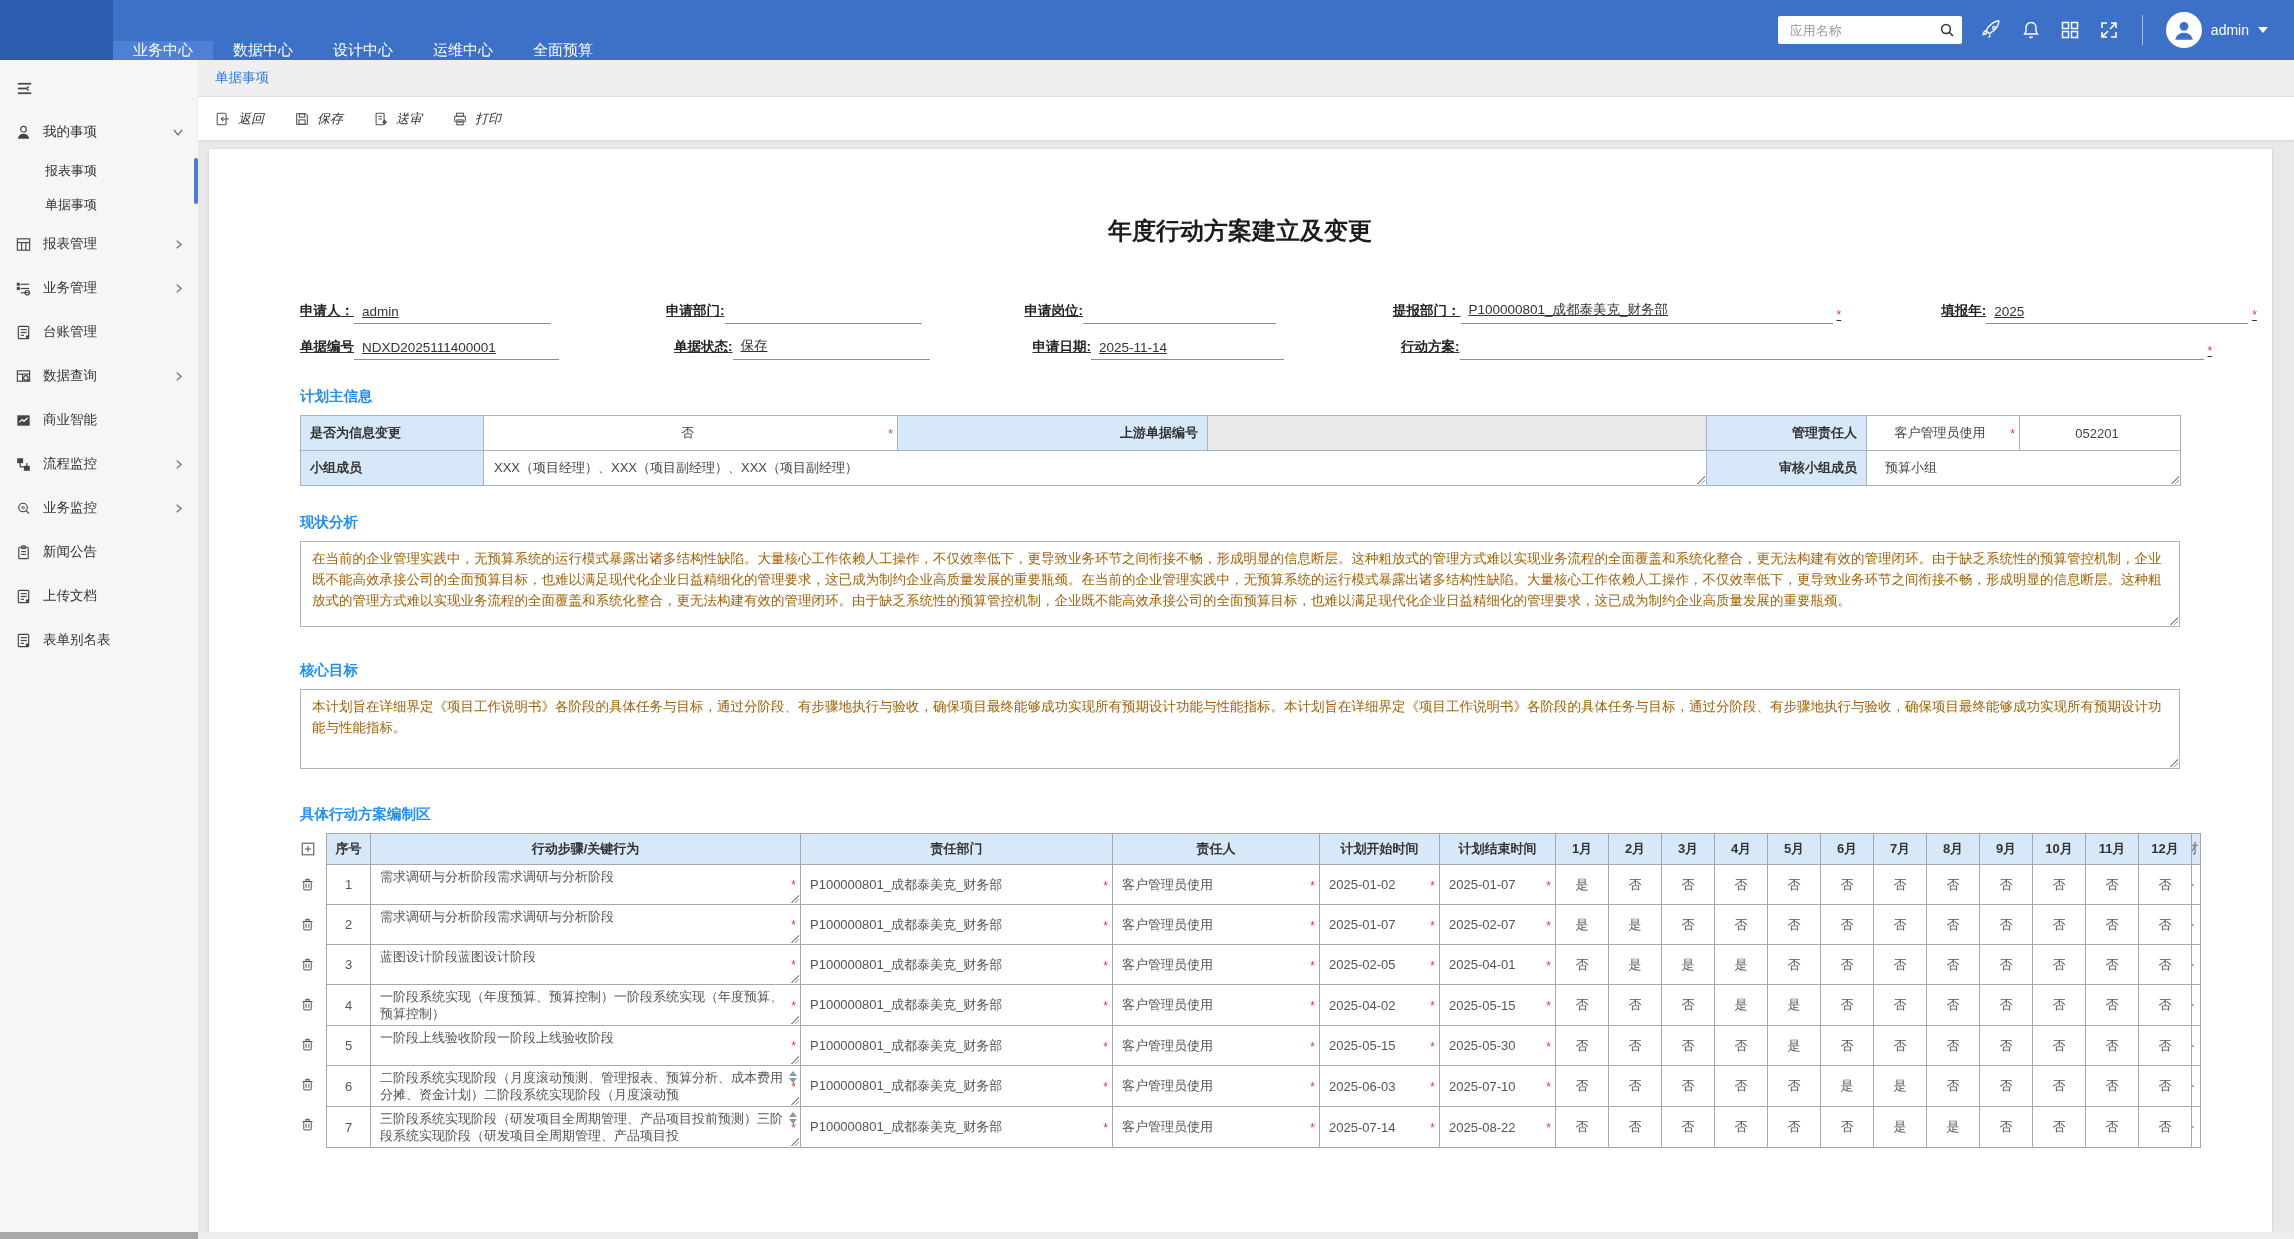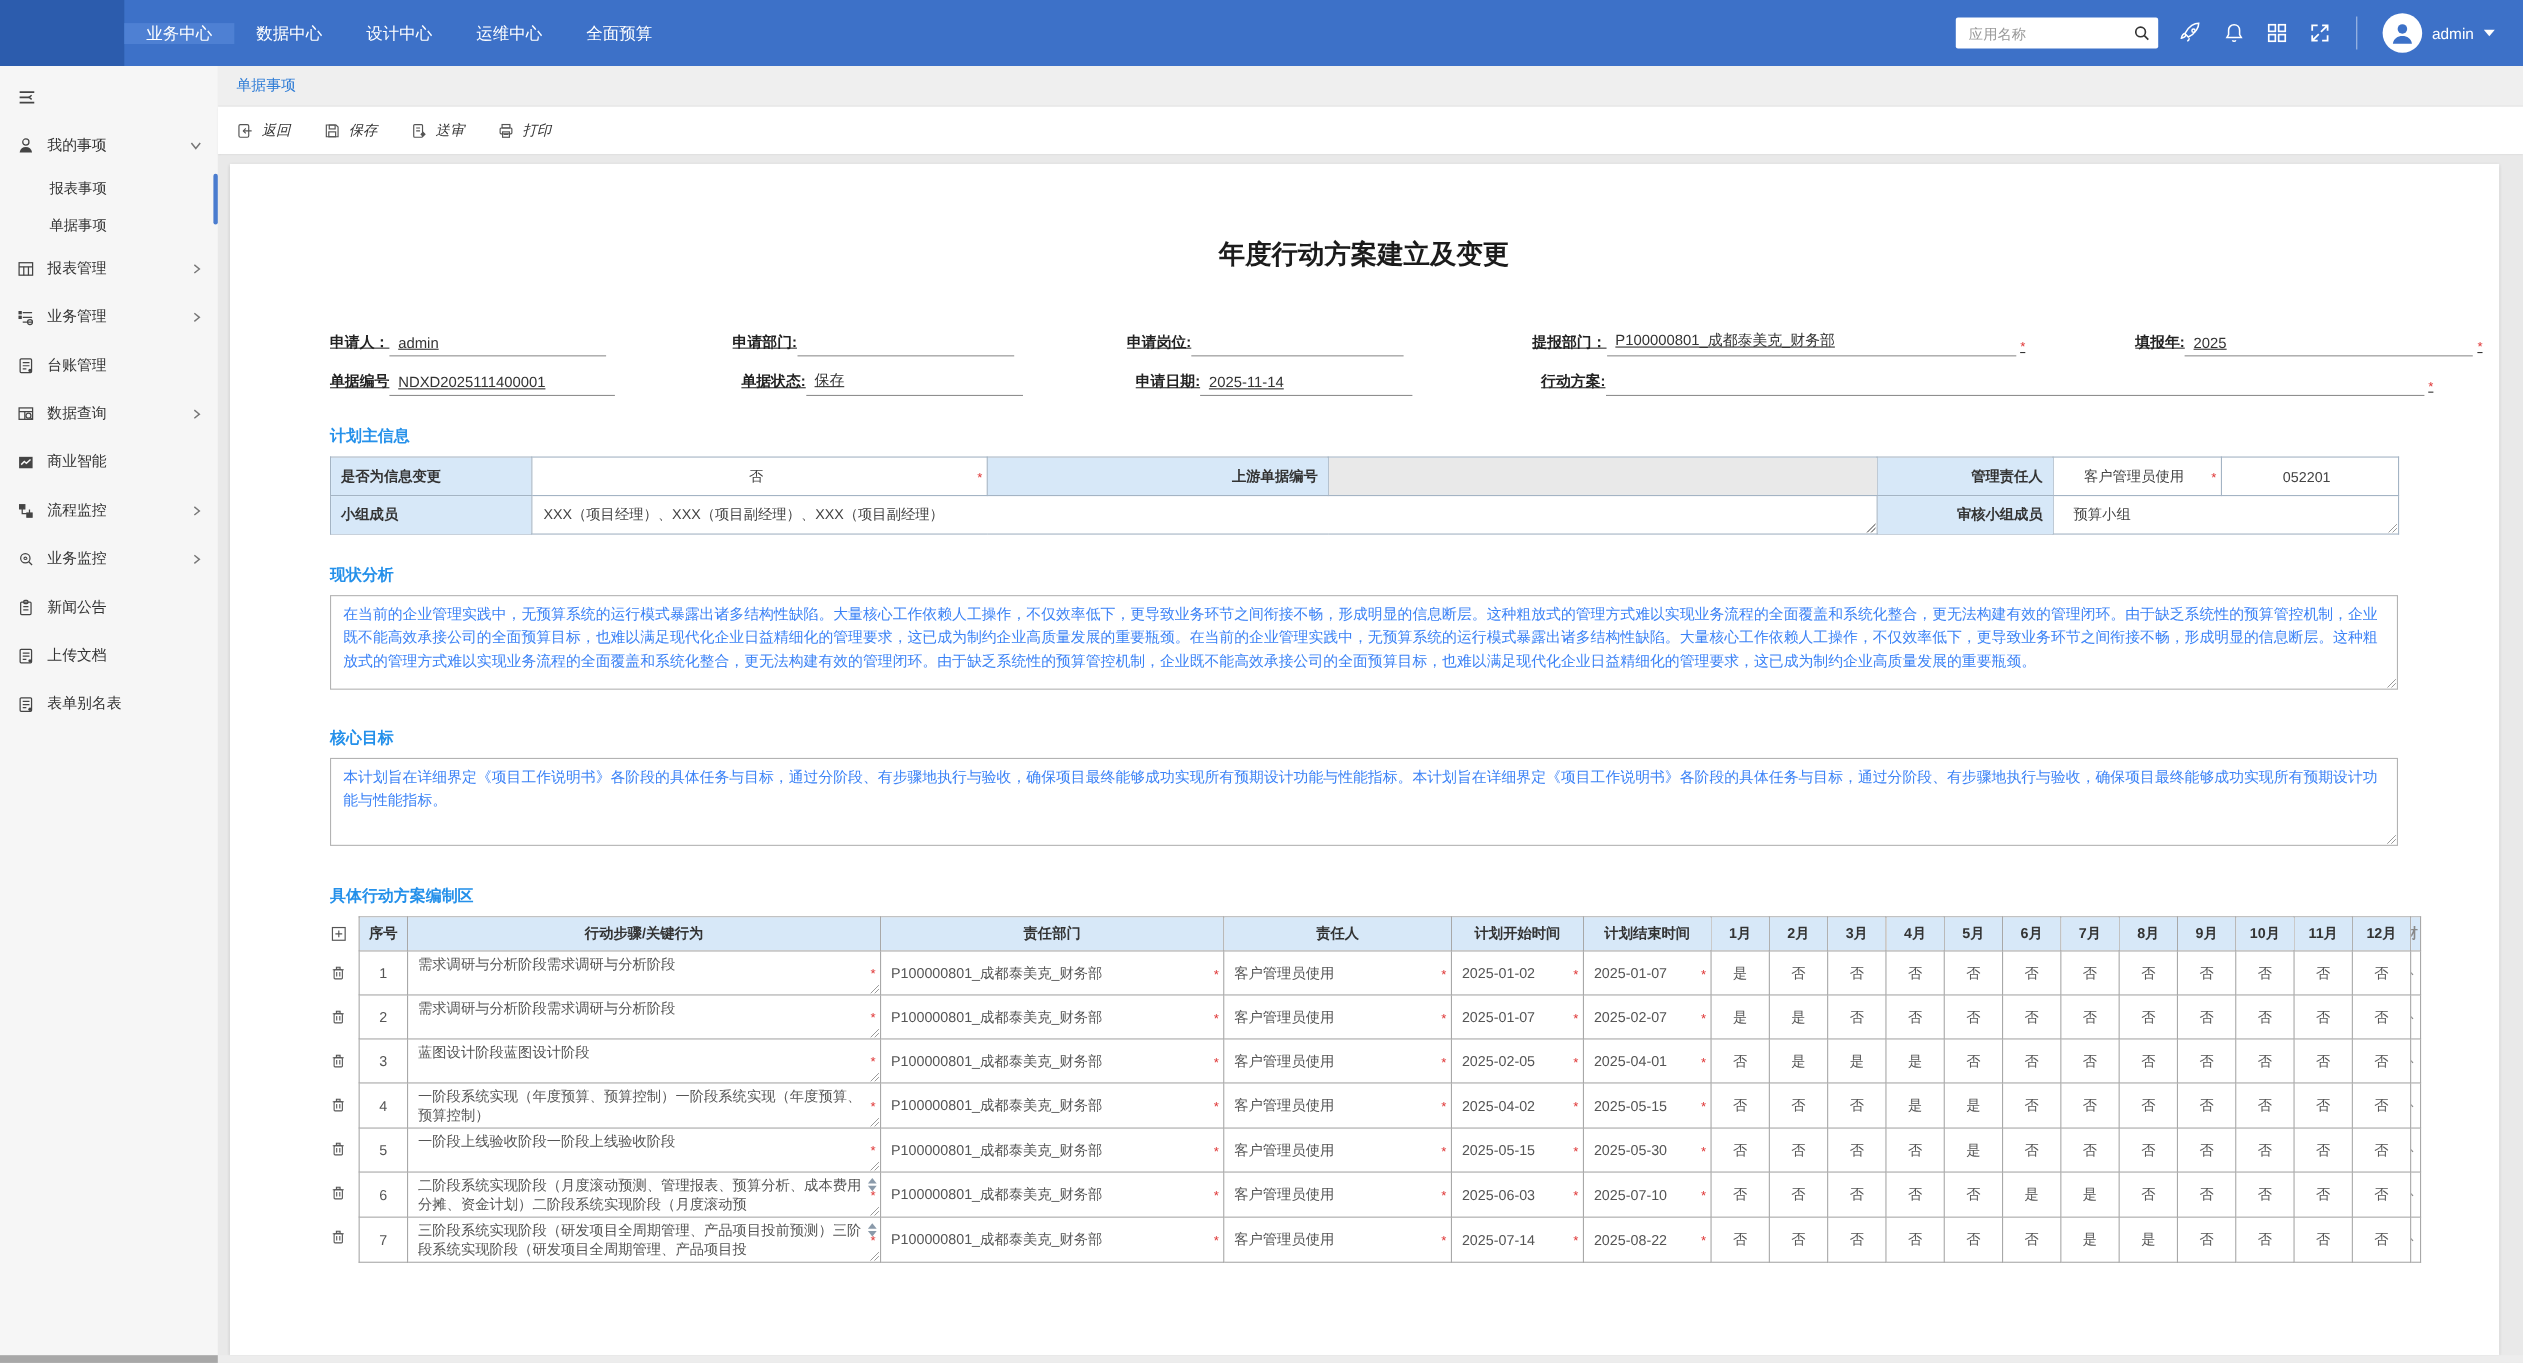--- a/index.html
+++ b/index.html
@@ -8,21 +8,21 @@
     width:2294px; height:1239px; overflow:hidden;
     font-family:"Liberation Sans","DejaVu Sans",sans-serif;
     background:#e9e9e9; color:#333; position:relative;
   }
   .ic { display:inline-flex; align-items:center; justify-content:center; }
   .ic svg { display:block; }
 
   
   .header { height:60px; background:#3d71c8; display:flex; align-items:stretch; }
   .logo-block { width:113px; background:#2c5cad; flex:none; }
-  .nav-menu { display:flex; align-items:center; }
+  .nav-menu { display:flex; align-items:flex-end; }
   .nav-item { color:#fff; font-size:15px; padding:0 20px; display:flex; align-items:center; cursor:pointer; white-space:nowrap; }
   .nav-item.active { background:#4e80d3; }
   .header-right { margin-left:auto; display:flex; align-items:center; gap:19px; padding-right:26px; }
   .search-box { width:184px; height:28px; background:#fff; border-radius:2px; display:flex; align-items:center; padding:0 7px 0 10px; }
   .search-box input { border:none; outline:none; flex:1; font-size:13px; color:#333; font-family:inherit; background:transparent; min-width:0; }
   .search-box input::placeholder { color:#999; }
   .hicon { color:#fff; cursor:pointer; }
   .hdr-divider { width:1px; height:30px; background:rgba(255,255,255,.55); margin:0 4px; }
   .avatar { width:36px; height:36px; border-radius:50%; background:#fff; display:flex; align-items:center; justify-content:center; }
   .user-wrap { display:flex; align-items:center; gap:9px; cursor:pointer; }
@@ -65,21 +65,21 @@
   table.grid td { border:1px solid #a4b4c4; height:35px; position:relative; }
   .hcell { background:#d7e8f8; font-weight:bold; color:#333; padding:0 9px; }
   .t-right { text-align:right; }
   .vcell { padding:0 16px 0 10px; }
   .vcell.center { text-align:center; }
   .readonly { background:#e9e9e9; }
   .cell-req { position:absolute; right:4px; top:50%; transform:translateY(-42%); color:#e03b3b; font-size:12px; }
   .rsz::after { content:""; position:absolute; right:1px; bottom:1px; width:9px; height:9px;
     background:linear-gradient(135deg, transparent 0 55%, #999 55% 62%, transparent 62% 75%, #999 75% 82%, transparent 82%); }
 
-  .textbox { width:1880px; border:1px solid #b3b3b3; color:#3b82f6; font-size:13.5px; line-height:21px; padding:6px 11px 20px; position:relative; }
+  .textbox { width:1880px; border:1px solid #b3b3b3; color:#a16207; font-size:13.5px; line-height:21px; padding:6px 11px 20px; position:relative; }
   .textbox.h1x { height:86px; }
   .textbox.h2x { height:80px; }
 
   
   .plan-wrap { display:flex; margin-top:4px; }
   .gutter { width:26px; flex:none; display:flex; flex-direction:column; align-items:flex-start; }
   .gutter .g-add { height:31px; display:flex; align-items:center; color:#555; cursor:pointer; }
   .gutter .g-del { height:40px; display:flex; align-items:center; color:#555; cursor:pointer; }
   table.plan { border-collapse:collapse; table-layout:fixed; width:1871px; font-size:13px; color:#555; }
   table.plan th, table.plan td { border:1px solid #a8a8a8; overflow:hidden; position:relative; }

